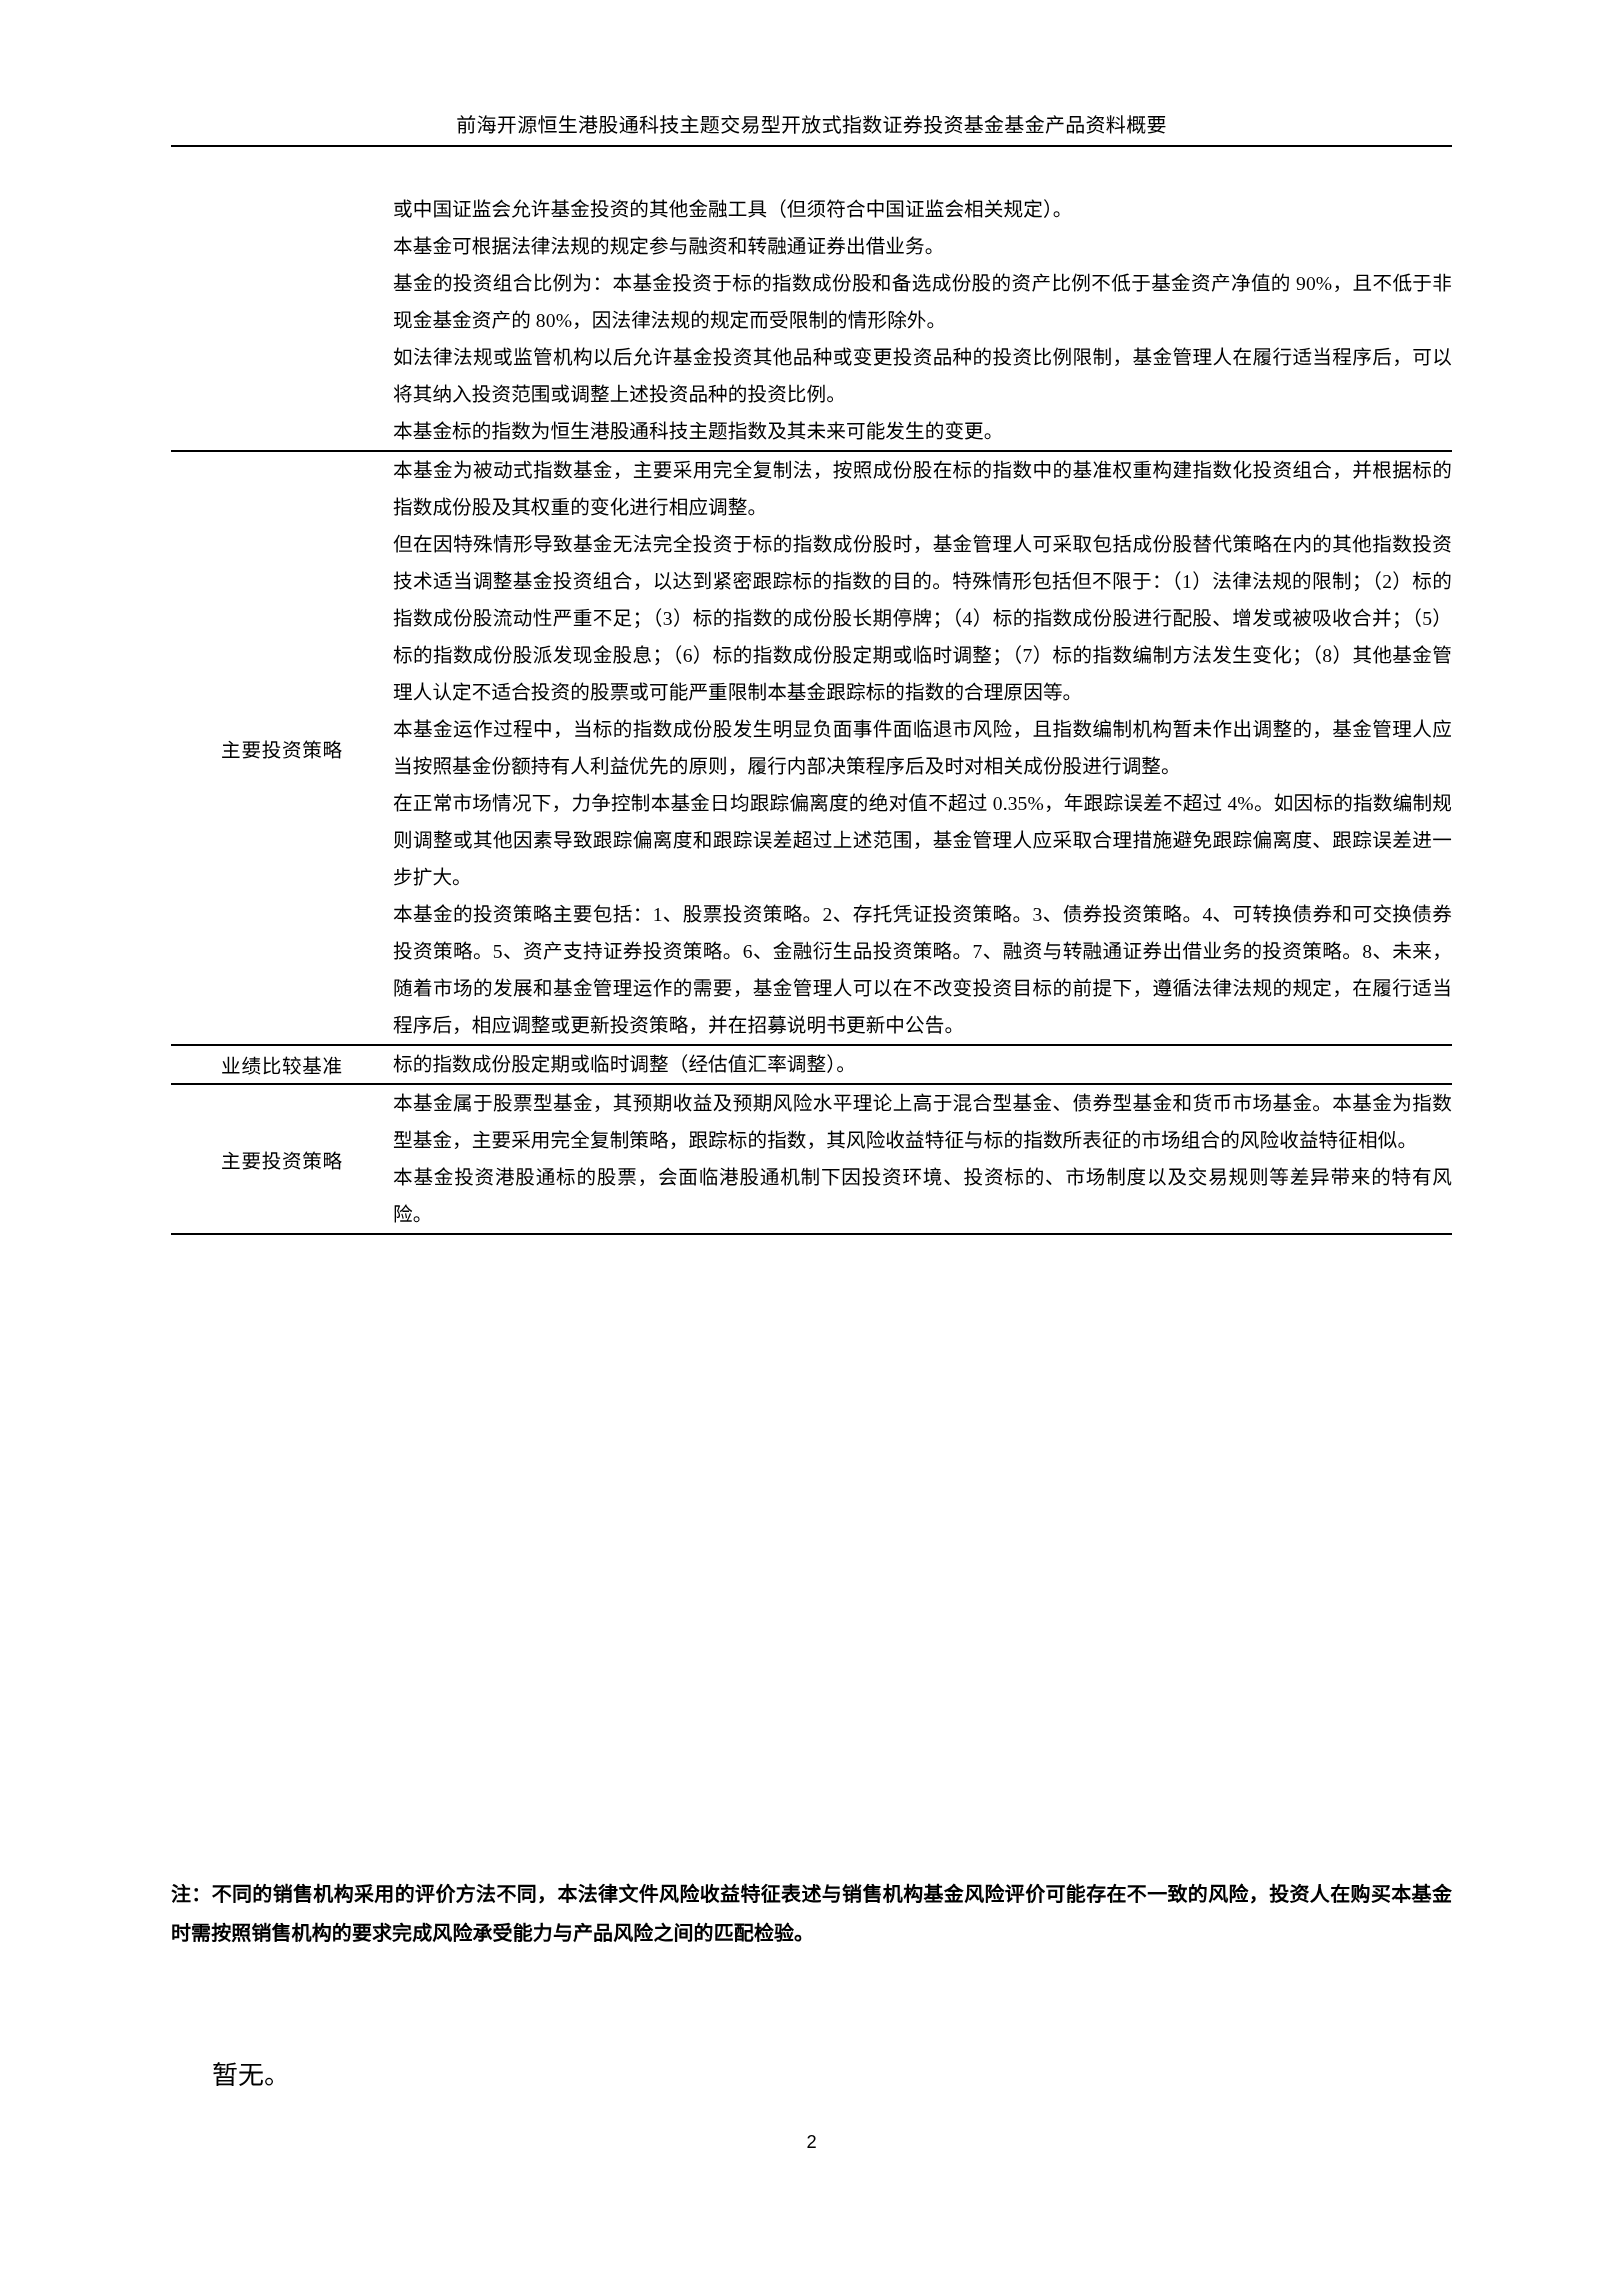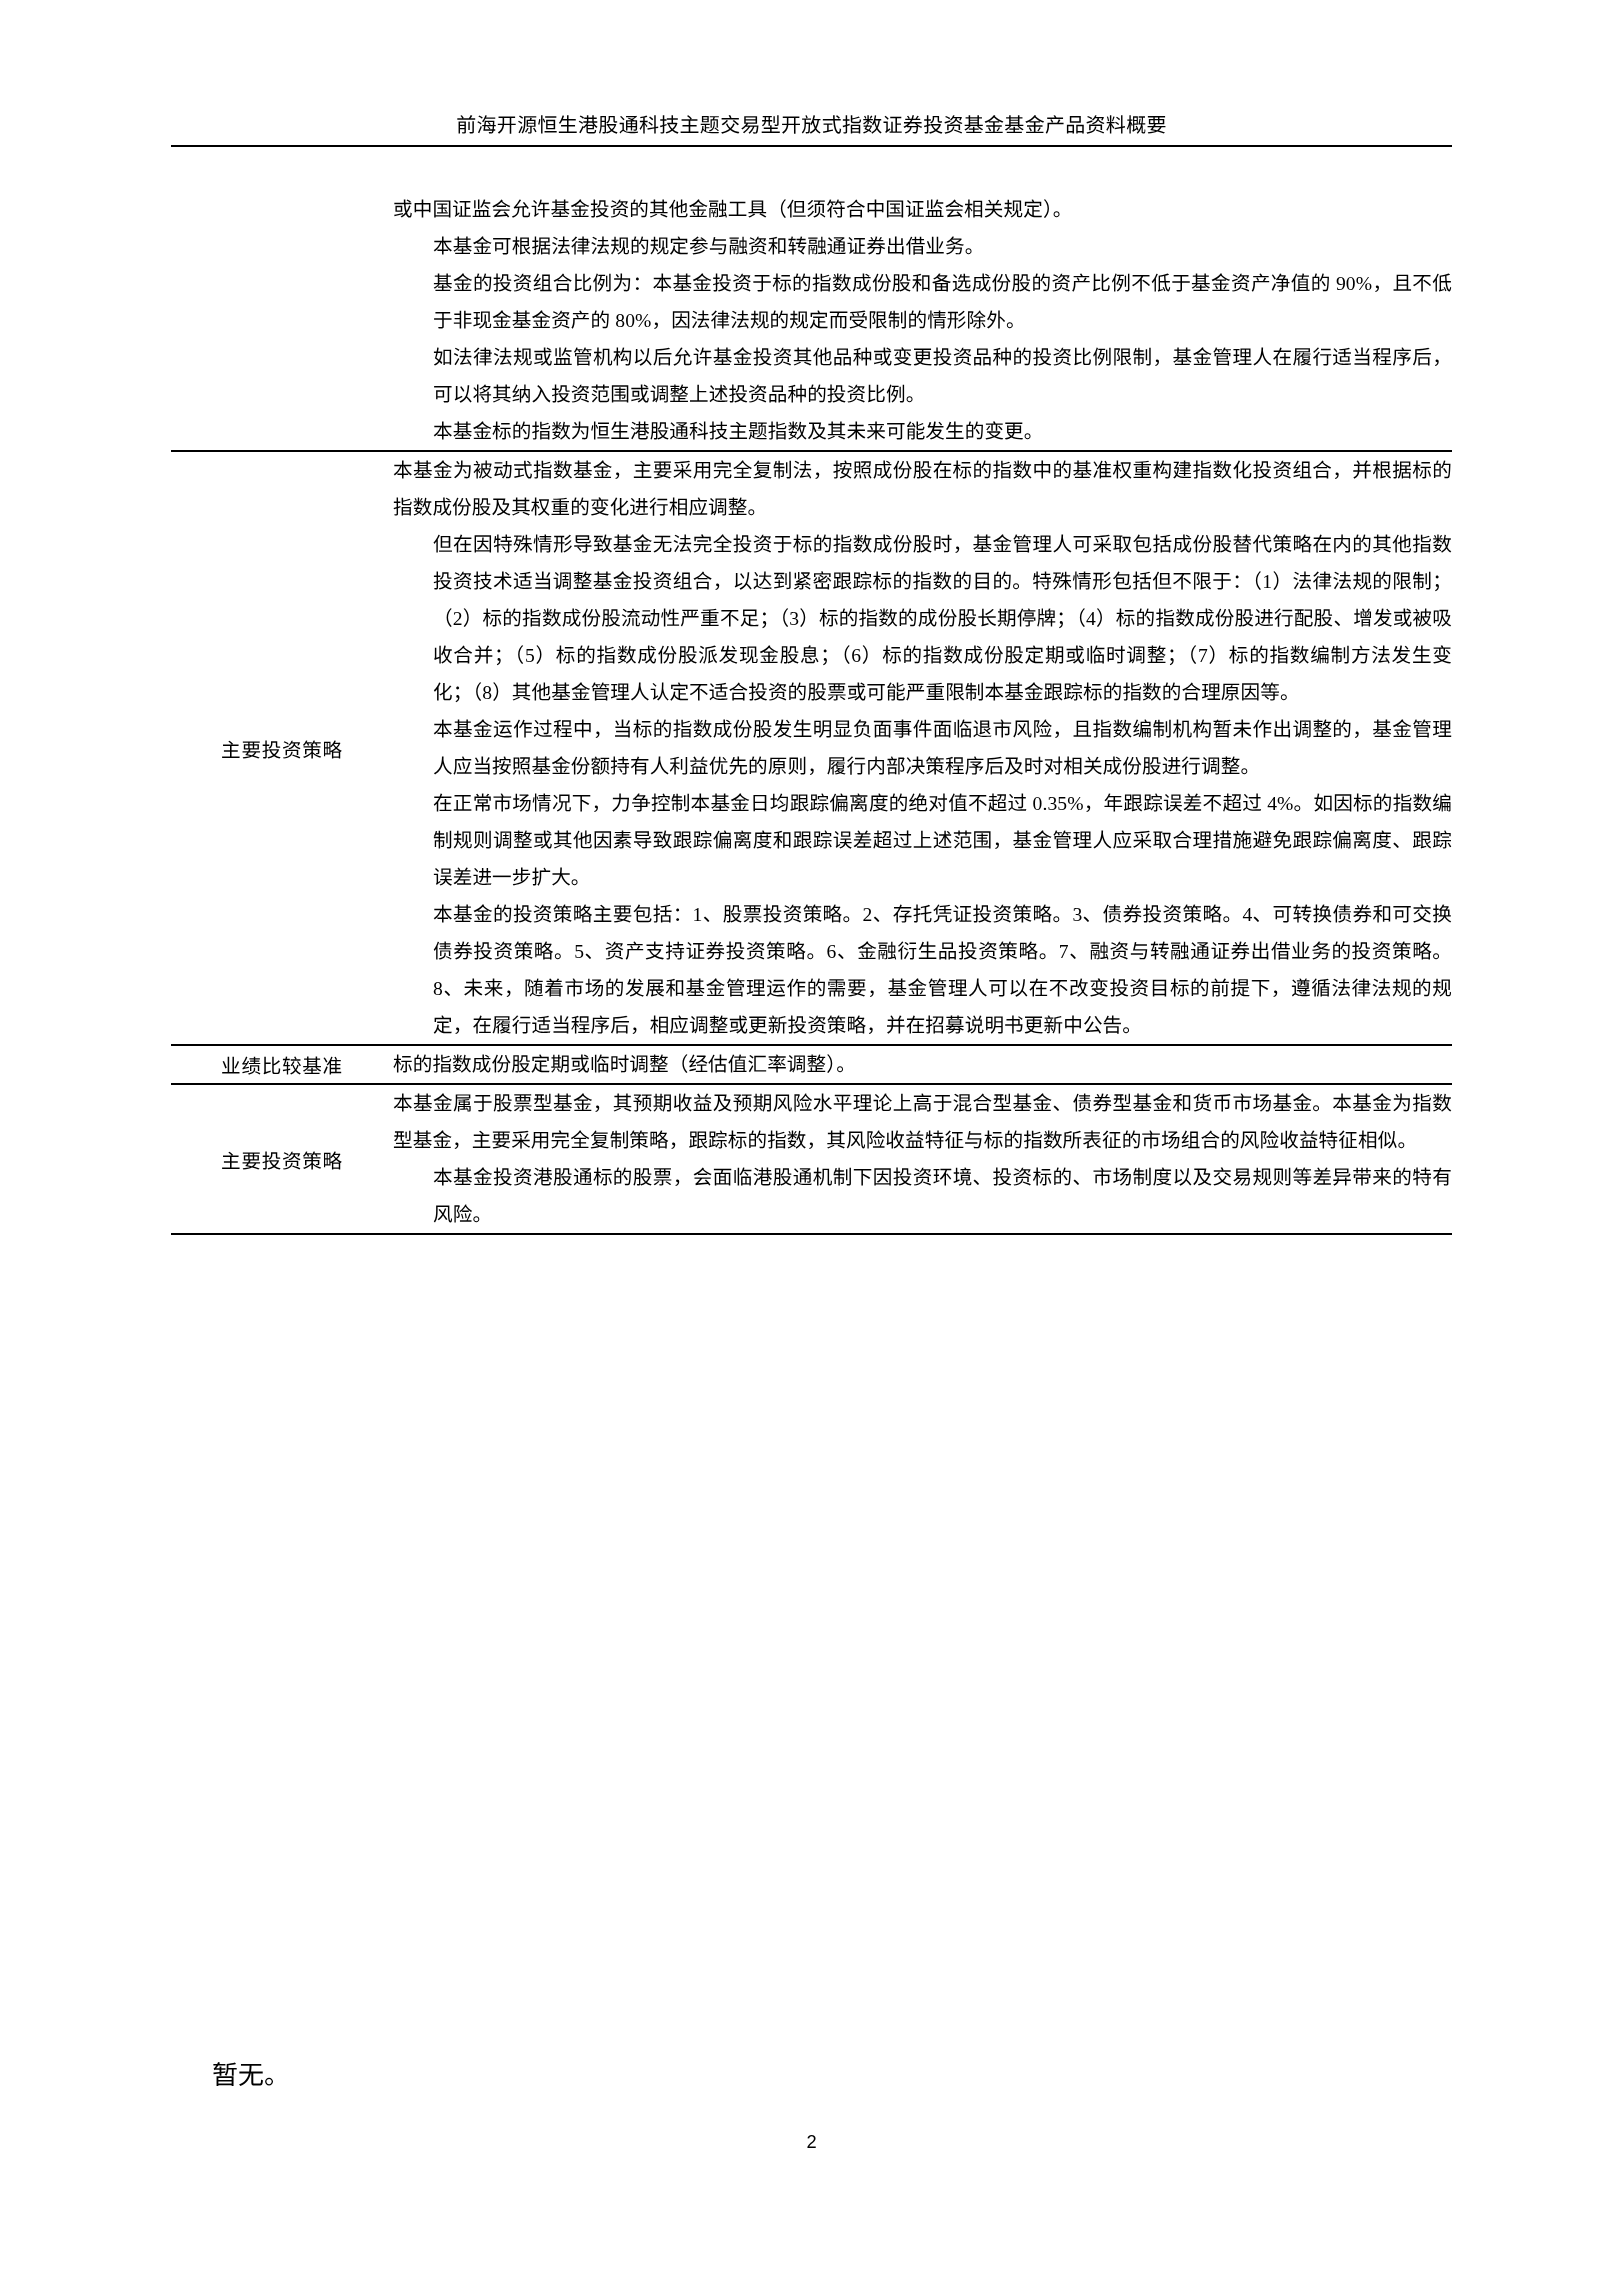--- a/index.html
+++ b/index.html
@@ -75,21 +75,21 @@
 
   .para {
     font-size: 19.6px;
     line-height: 37px;
     text-align: justify;
     text-justify: inter-ideograph;
     text-align-last: left;
     margin: 0;
     letter-spacing: 0.1px;
   }
-  .para + .para { margin-top: 0; margin-left: 40px; }
+  .para + .para { margin-top: 0; }
 
   
   .note {
     position: absolute;
     left: 171px;
     top: 1875px;
     width: 1281px;
     font-size: 20px;
     line-height: 39px;
     font-weight: bold;
@@ -181,19 +181,20 @@
         <td class="cell-label">主要投资策略</td>
         <td class="cell-body">
           <p class="para">本基金属于股票型基金，其预期收益及预期风险水平理论上高于混合型基金、债券型基金和货币市场基金。本基金为指数型基金，主要采用完全复制策略，跟踪标的指数，其风险收益特征与标的指数所表征的市场组合的风险收益特征相似。</p>
           <p class="para">本基金投资港股通标的股票，会面临港股通机制下因投资环境、投资标的、市场制度以及交易规则等差异带来的特有风险。</p>
         </td>
       </tr>
 
     </tbody>
   </table>
 
+  <div class="note">注：不同的销售机构采用的评价方法不同，本法律文件风险收益特征表述与销售机构基金风险评价可能存在不一致的风险，投资人在购买本基金时需按照销售机构的要求完成风险承受能力与产品风险之间的匹配检验。</div>
 
   <div class="section-body">暂无。</div>
 
   <div class="page-number">2</div>
 
 </div>
 
 
 </body></html>

